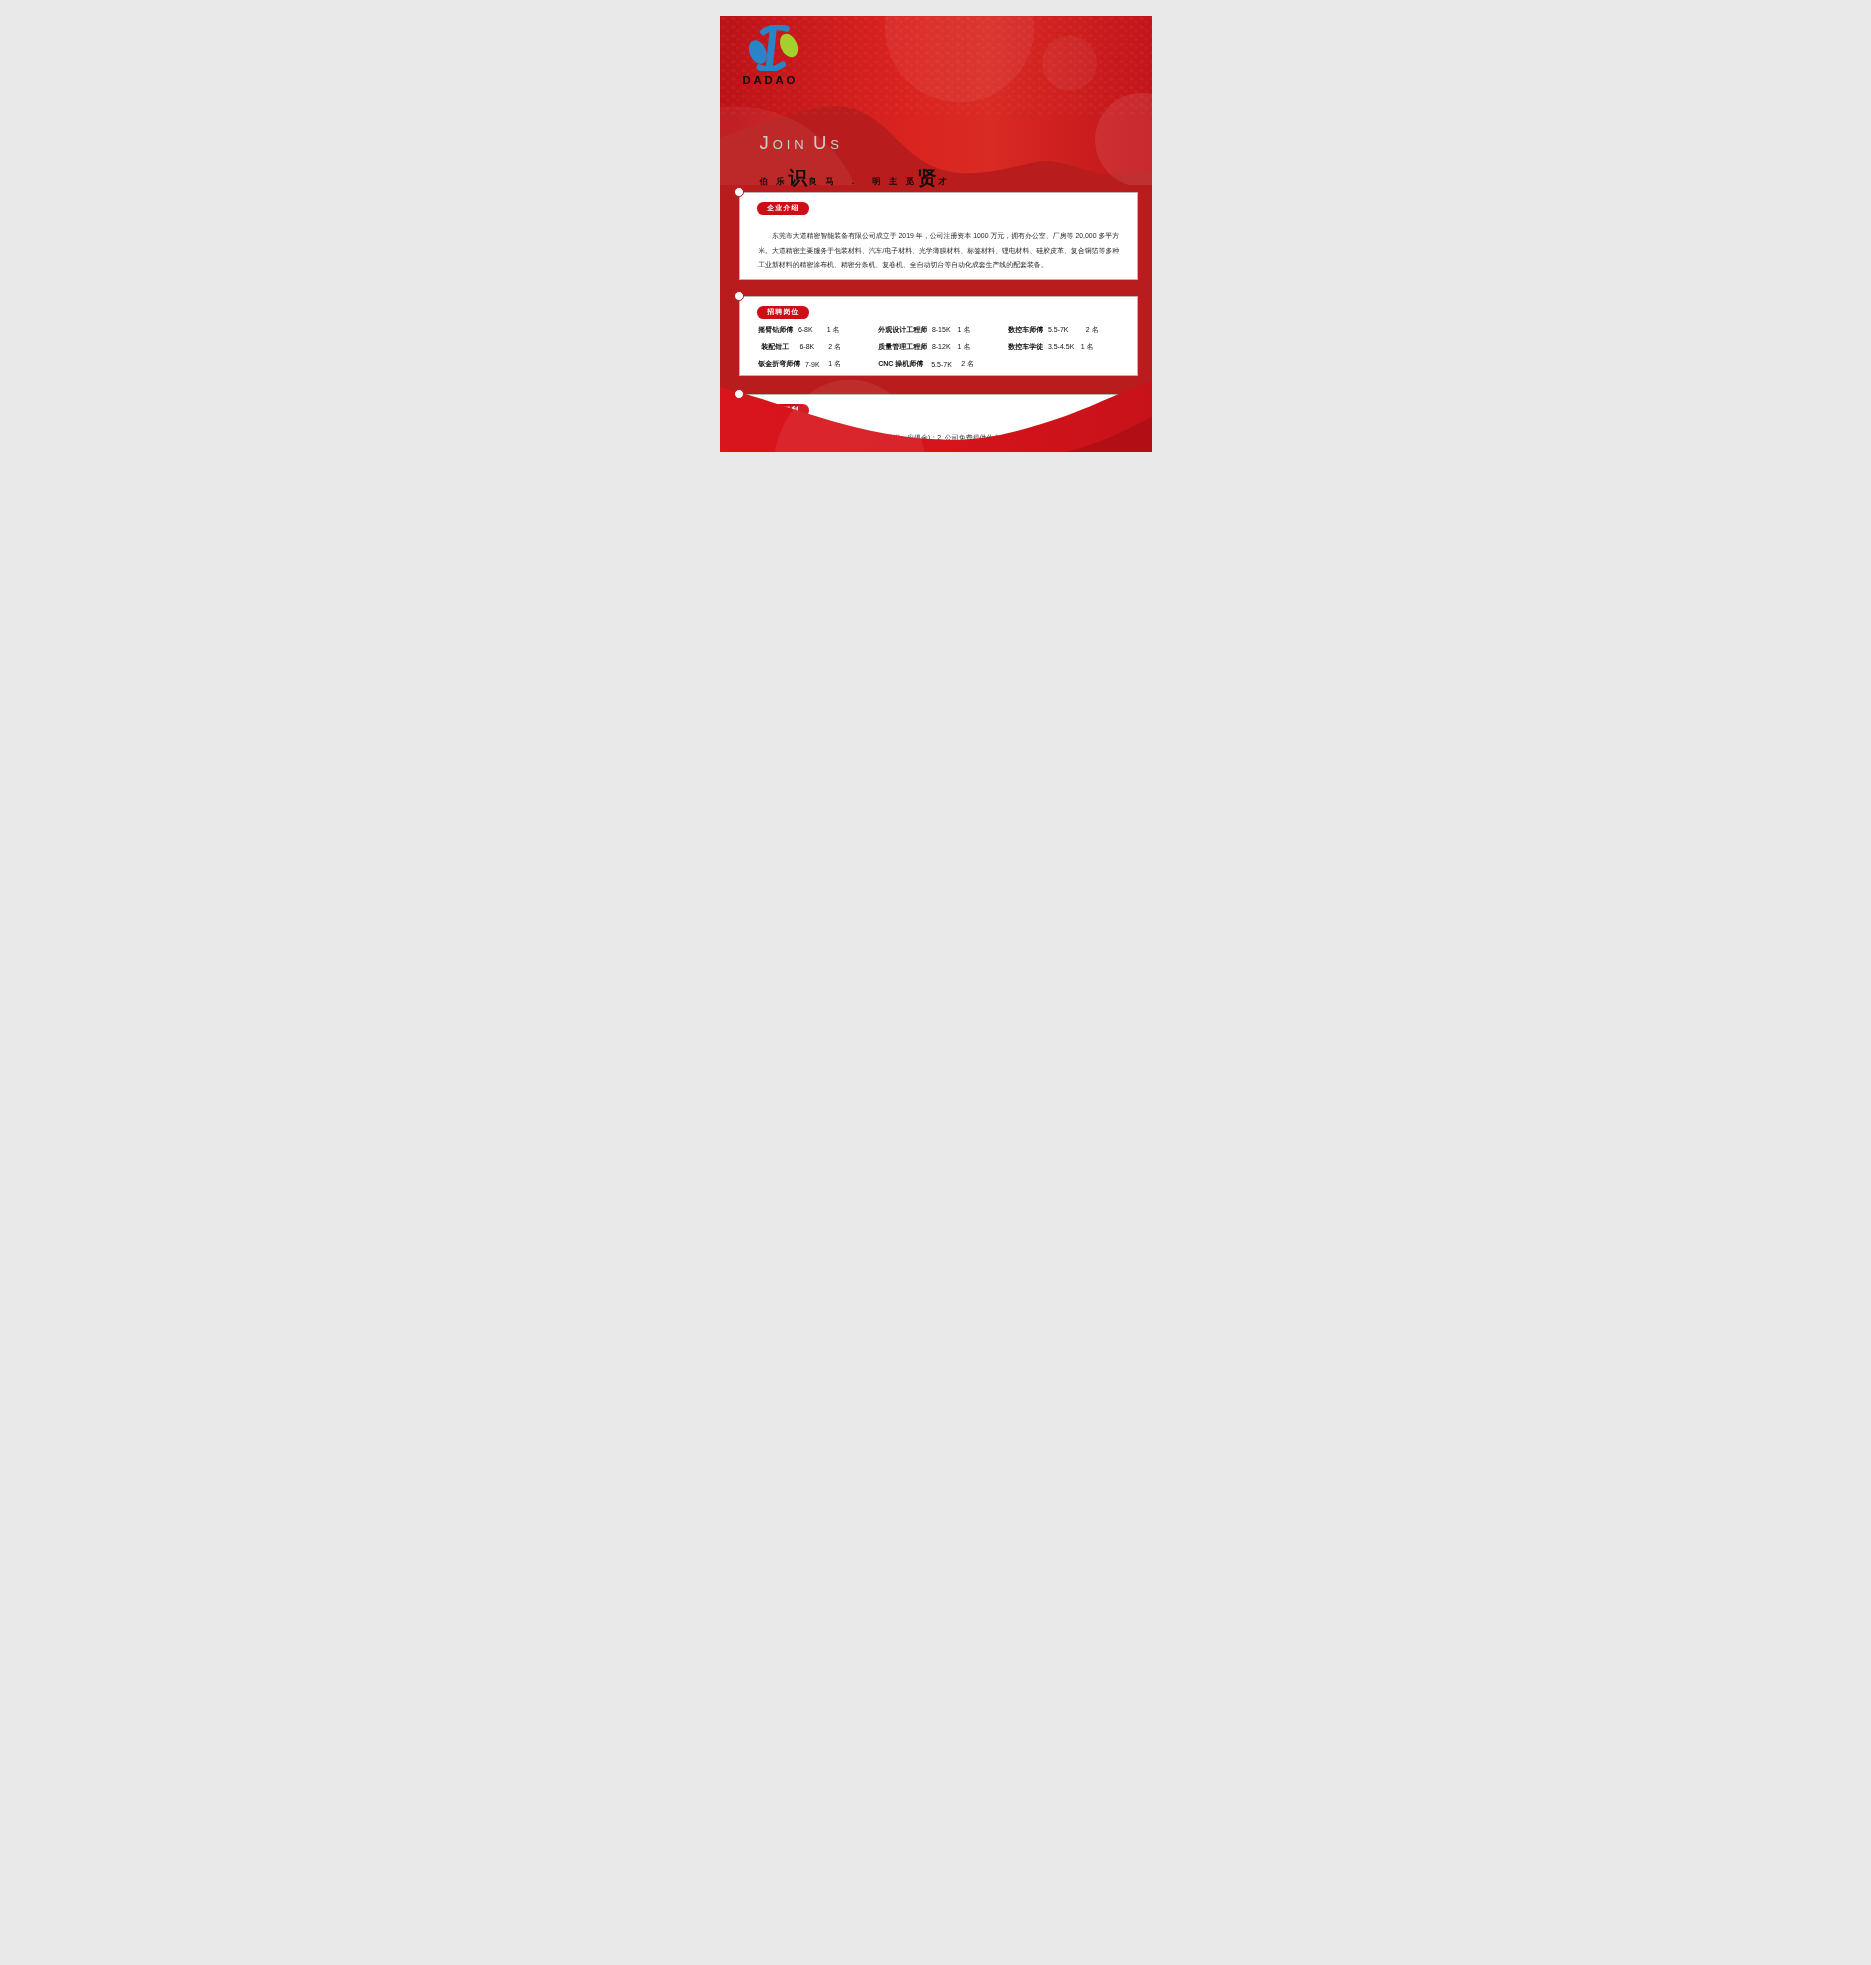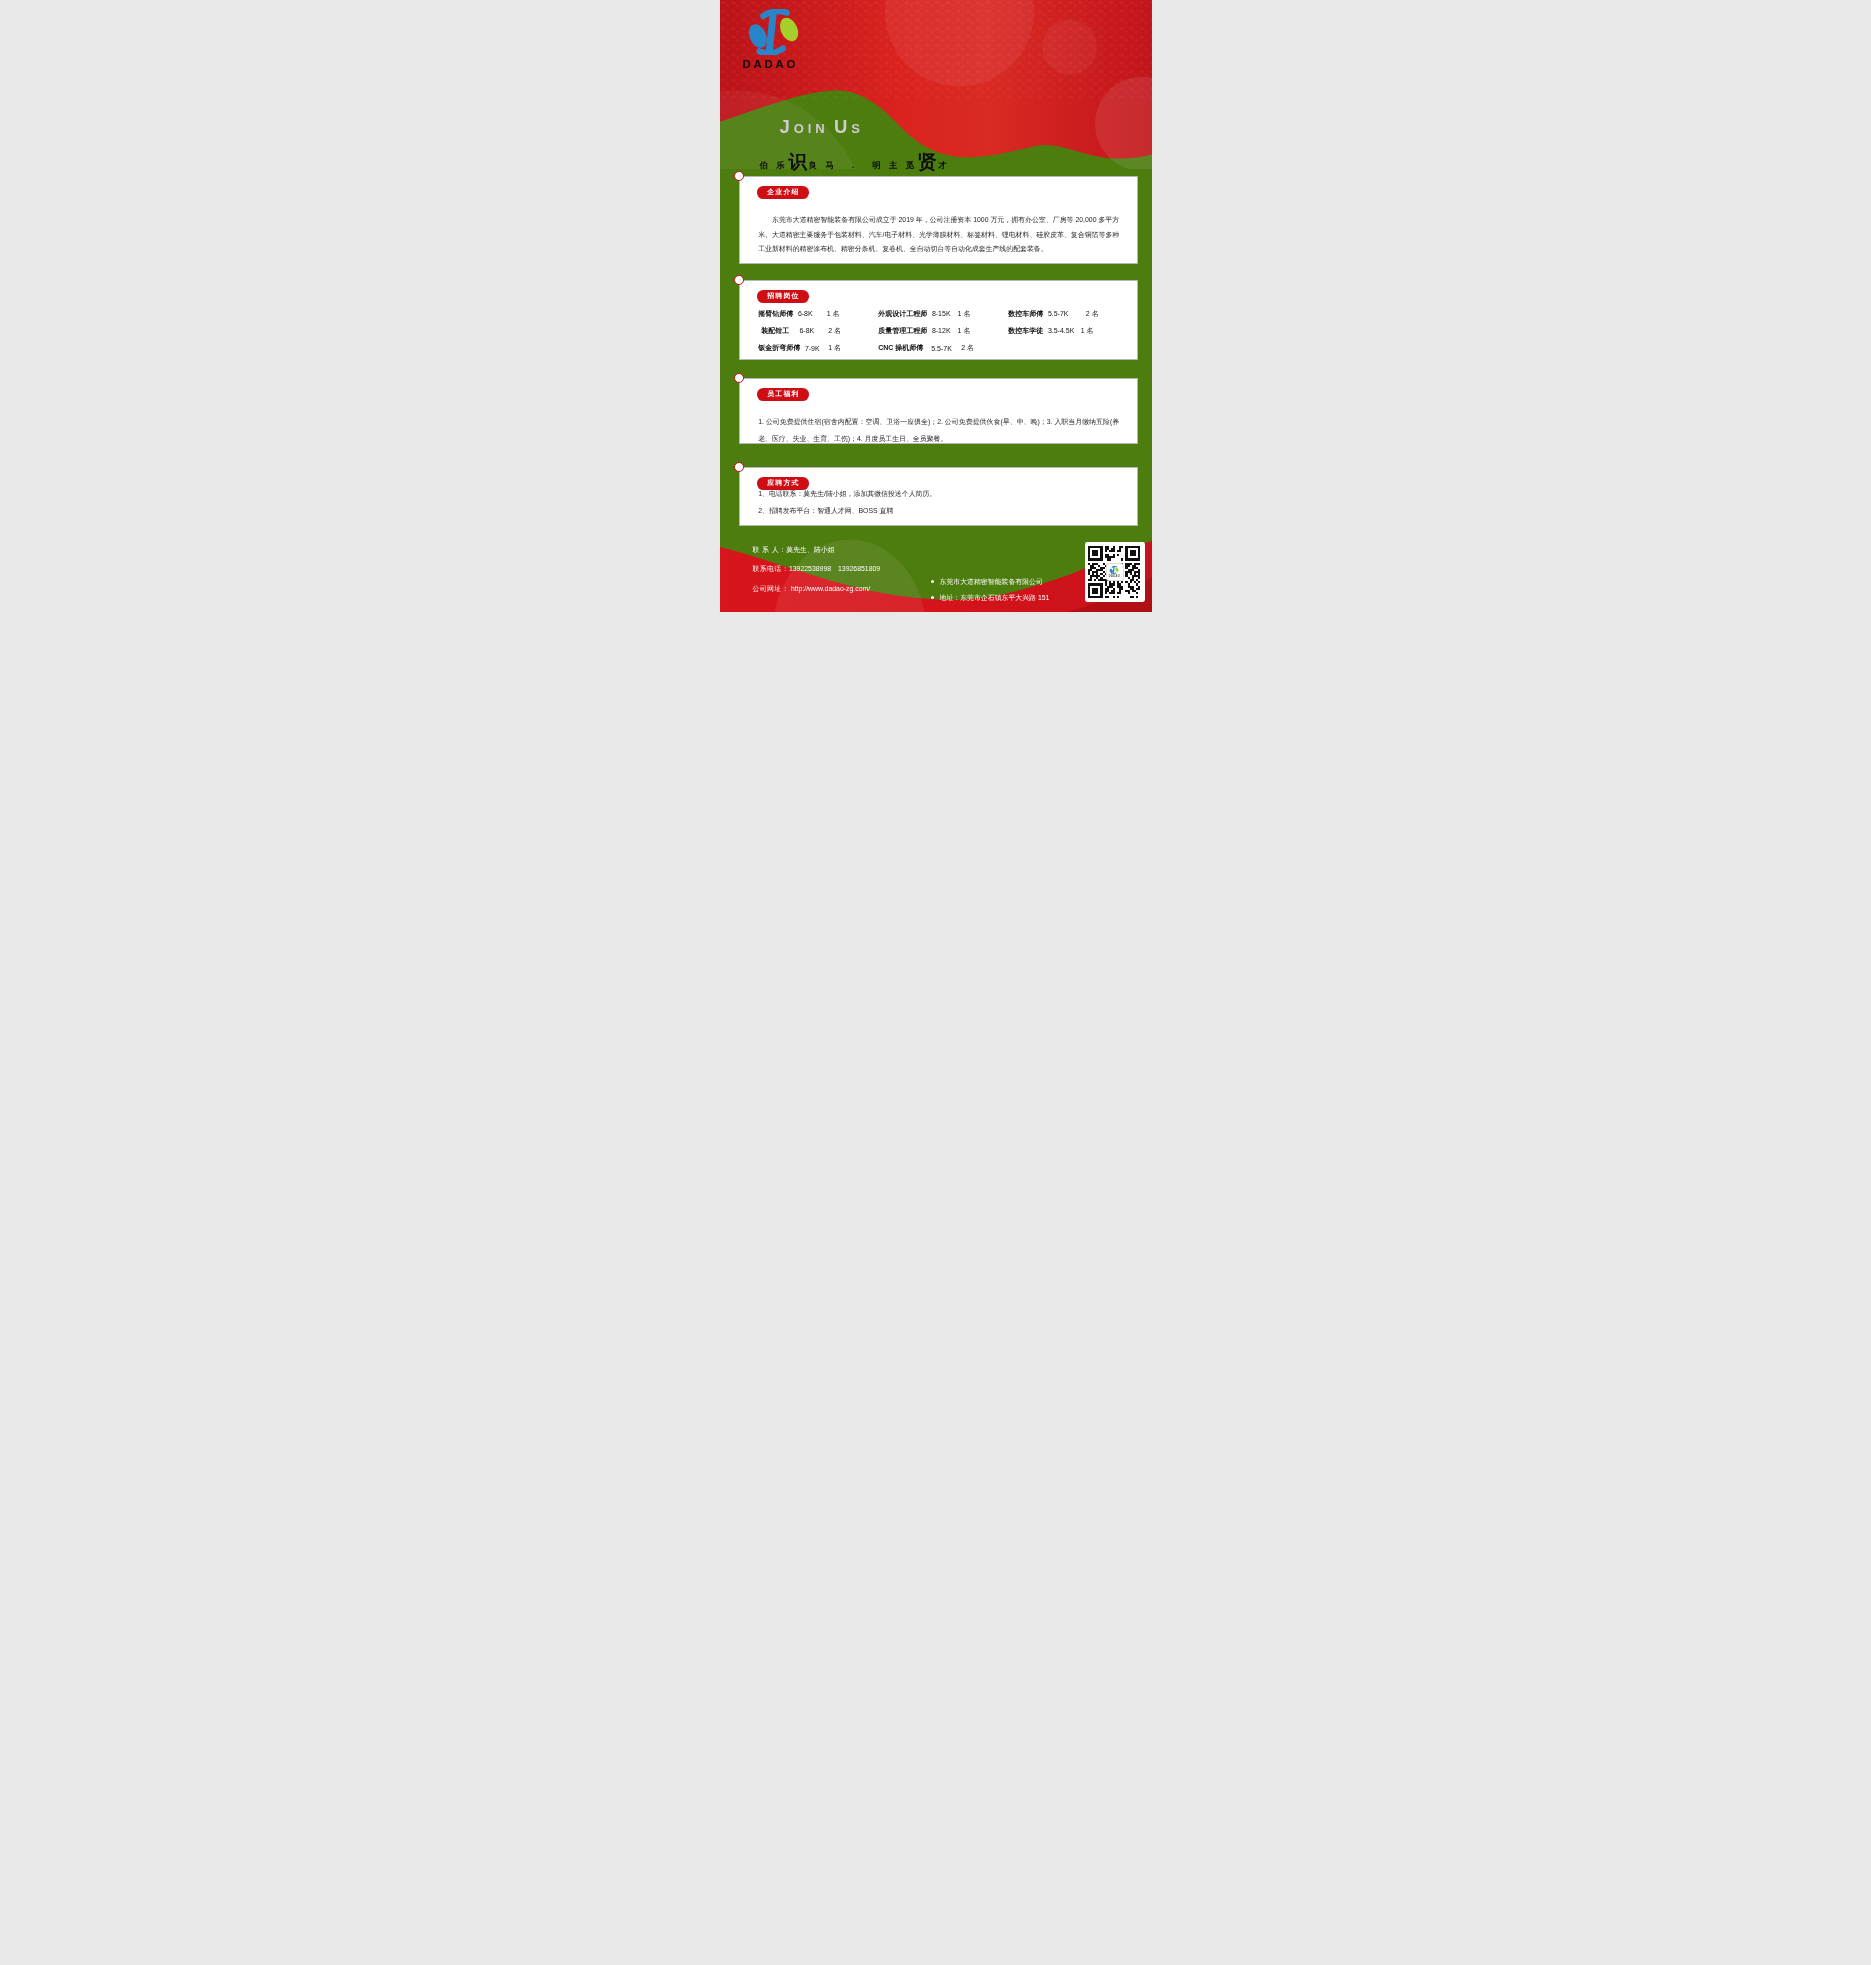--- a/index.html
+++ b/index.html
@@ -1,34 +1,34 @@
 <!DOCTYPE html>
 <html style="font-size:6.3px"><head>
 <meta charset="utf-8">
 <style>
   html,body{margin:0;padding:0;background:#e9e9e9;}
   *{box-sizing:border-box;}
   #poster{
-    position:relative;width:432px;height:612px;margin:0 auto;background:#4d7c0f;
+    position:relative;width:432px;height:436px;margin:16px auto;background:#b91c1c;
     overflow:hidden;font-family:"Liberation Sans","DejaVu Sans",sans-serif;
   }
   svg{display:block;}
   
   .header-svg{position:absolute;left:0;top:0;width:432px;height:169px;}
   .logo-block{position:absolute;left:23px;top:9.4px;width:67px;}
   .logo-mark{width:55px;height:46px;margin-left:3.1px;}
   .logo-word{
     margin-top:2.4px;font-size:11.4px;font-weight:800;letter-spacing:2.8px;color:#0d0d0d;
   }
   .big-title{
     position:absolute;left:174px;top:0.8px;margin:0;
     font-size:106px;line-height:1.08;font-weight:900;color:#ffffff;letter-spacing:21.6px;
     text-shadow:4.7px 5.5px 5.5px rgba(92,4,4,.45);white-space:nowrap;
   }
-  .join-us{position:absolute;left:60px;top:116px;color:#cdcdcd;font-weight:700;white-space:nowrap;}
+  .join-us{position:absolute;left:40px;top:116px;color:#cdcdcd;font-weight:400;white-space:nowrap;}
   .ju-big{font-size:18.5px;letter-spacing:3.9px;}
   .ju-small{font-size:13px;letter-spacing:3.9px;text-transform:uppercase;}
   .ju-gap{display:inline-block;width:5.5px;}
   .slogan{
     position:absolute;left:40px;top:149px;display:flex;align-items:baseline;color:#0c0c0c;
     font-weight:700;white-space:nowrap;justify-content:flex-end;
   }
   .slg-small{font-size:8.3px;letter-spacing:3.1px;}
   .slg-big{font-size:18.5px;letter-spacing:0.8px;margin:0 0.8px;}
   .slg-dot{font-size:8.3px;margin:0 15px;}

